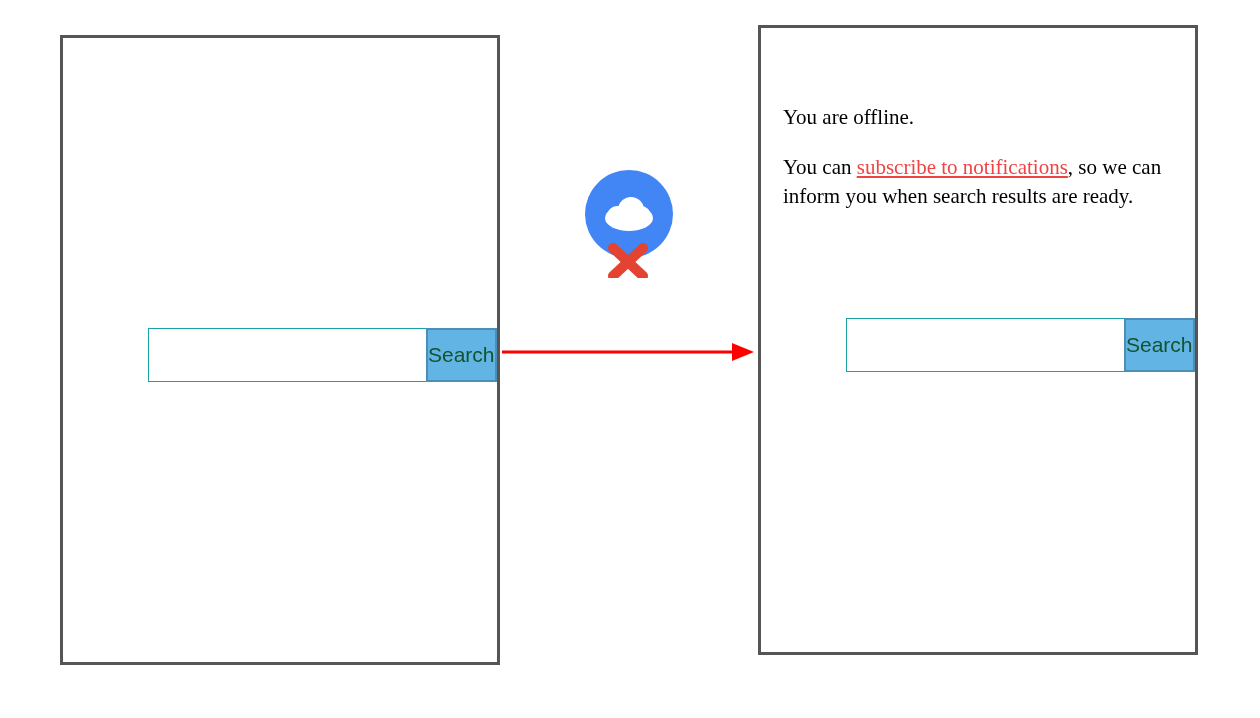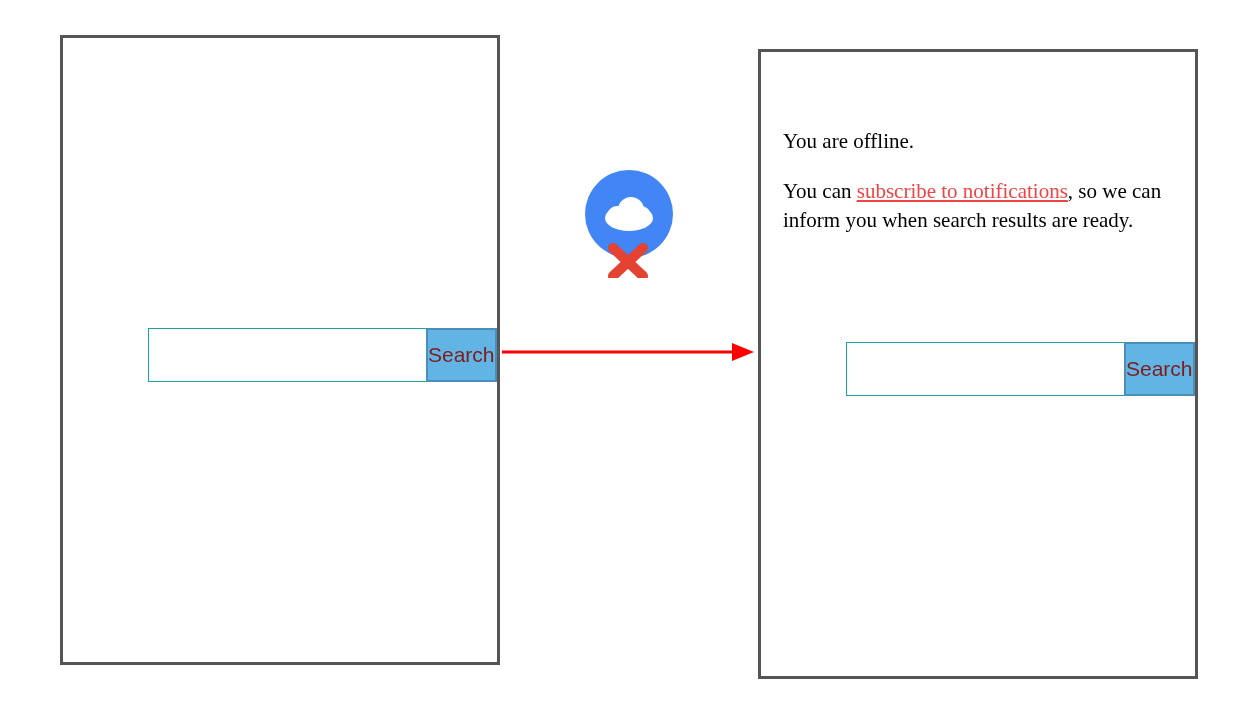--- a/index.html
+++ b/index.html
@@ -20,21 +20,21 @@
       height: 630px;
       border: 3px solid #555555;
       background: #ffffff;
     }
     .panel-left {
       left: 60px;
       top: 35px;
     }
     .panel-right {
       left: 758px;
-      top: 49px;
+      top: 25px;
       padding-left: 38px;
     }
     .search-group {
       position: absolute;
       left: 85px;
       top: 290px;
       width: 256px;
       height: 54px;
       display: flex;
     }
@@ -46,21 +46,21 @@
       padding: 0 6px;
       font-size: 20px;
       outline: none;
     }
     .search-button {
       width: 84px;
       background: #61b4e4;
       border: 2px solid #4b8fb8;
       font-size: 21px;
       font-family: Arial, Helvetica, sans-serif;
-      color: #7f1d1d;
+      color: #14532d;
       cursor: pointer;
     }
     .offline-msg {
       position: absolute;
       left: 22px;
       top: 75px;
       width: 400px;
       font-size: 21px;
       line-height: 1.35;
       color: #000;

